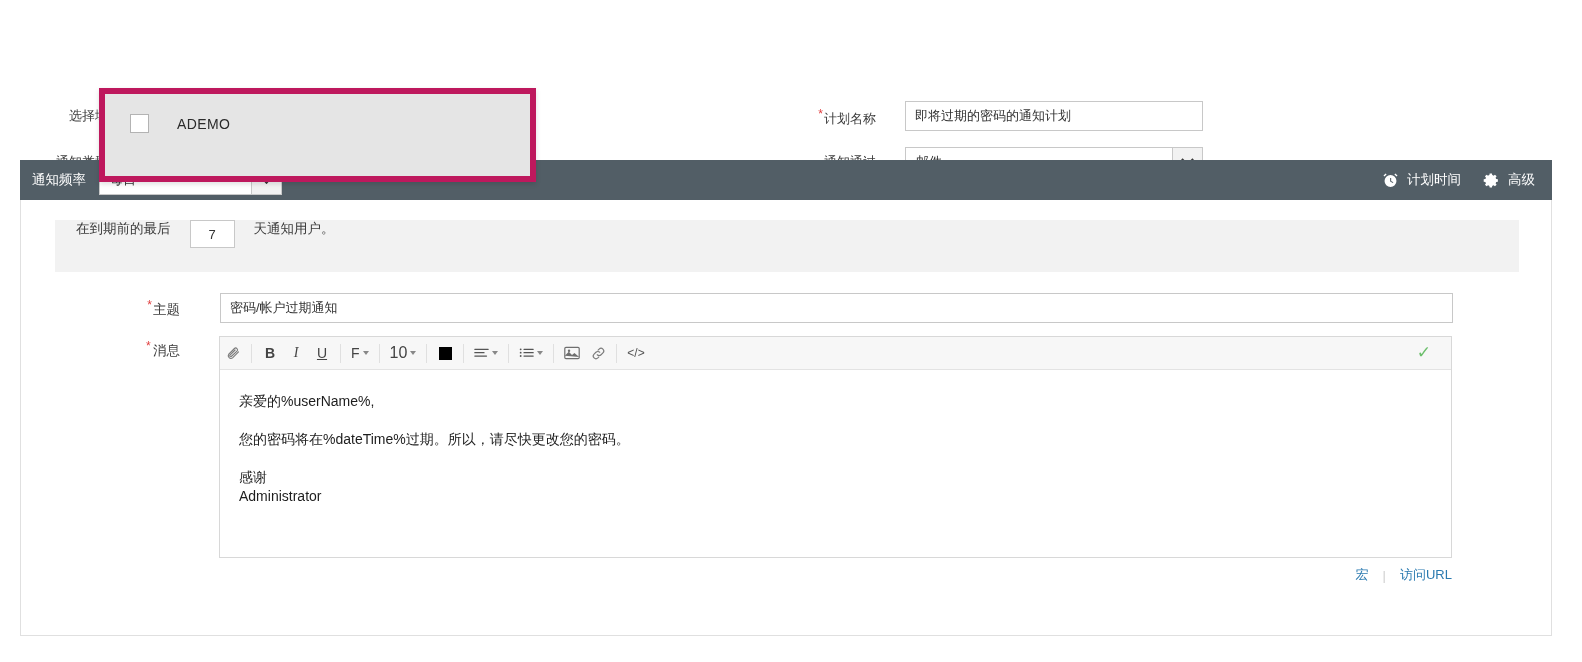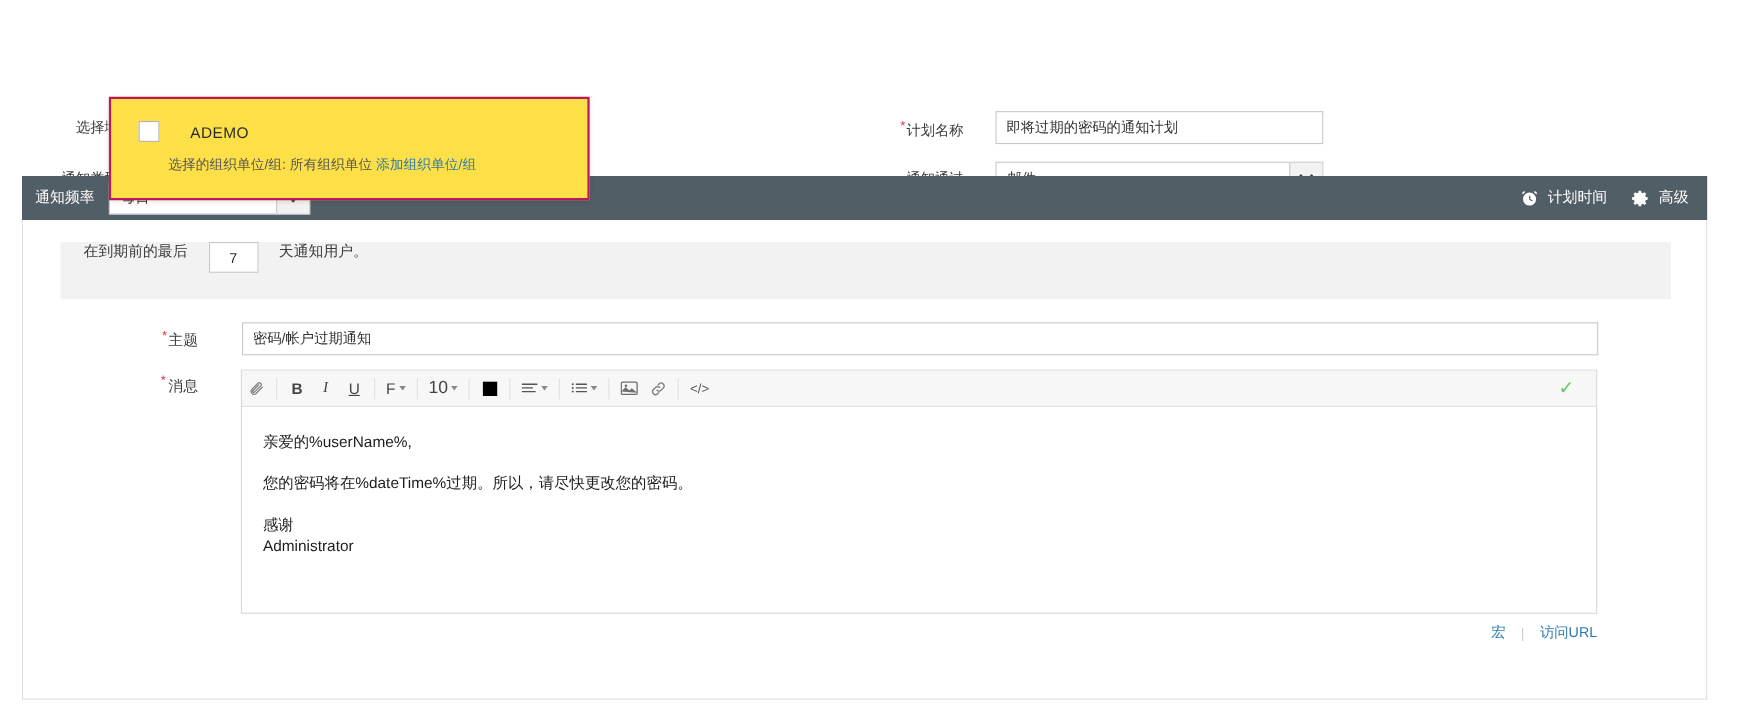--- a/index.html
+++ b/index.html
@@ -63,21 +63,21 @@
   }
   .text-input {
     position: absolute; height: 30px; border: 1px solid #c8c8c8; background:#fff;
     font-size: 13px; color: #333; padding: 0 9px; outline: none;
     font-family: "Liberation Sans", "DejaVu Sans", sans-serif;
   }
 
   
   .dd-popup {
     position: absolute; left: 99px; top: 88px; width: 437px; height: 94px;
-    background: #fde047; border: 2px solid #be185d;
+    background: #e5e5e5; border: 6px solid #be185d;
     box-shadow: 0 2px 5px rgba(0,0,0,.13); z-index: 40;
   }
   .dd-row { position: absolute; left: 25px; top: 20px; display: flex; align-items: center; }
   .dd-check {
     width: 19px; height: 19px; border: 1px solid #b3b3b3; background: #fff;
     display: inline-block;
   }
   .dd-name { margin-left: 28px; font-size: 14px; color: #2b2b2b; letter-spacing: .4px; }
   .dd-sub {
     position: absolute; left: 52px; top: 52px; font-size: 12.5px; color: #555;
@@ -226,24 +226,20 @@
     <div class="select-arrow">
       <span class="chev"></span>
     </div>
   </div>
 
   <div class="dd-popup">
     <div class="dd-row">
       <span class="dd-check"></span>
       <span class="dd-name">ADEMO</span>
     </div>
-    <div class="dd-sub">
-      <span>选择的组织单位/组: 所有组织单位</span>
-      <span class="dd-link">添加组织单位/组</span>
-    </div>
   </div>
 
   <div class="body-panel">
 
     <div class="days-bar">
       <span class="days-txt">在到期前的最后</span>
       <input class="days-input" value="7" style="">
       <span class="days-txt">天通知用户。</span>
     </div>
 

